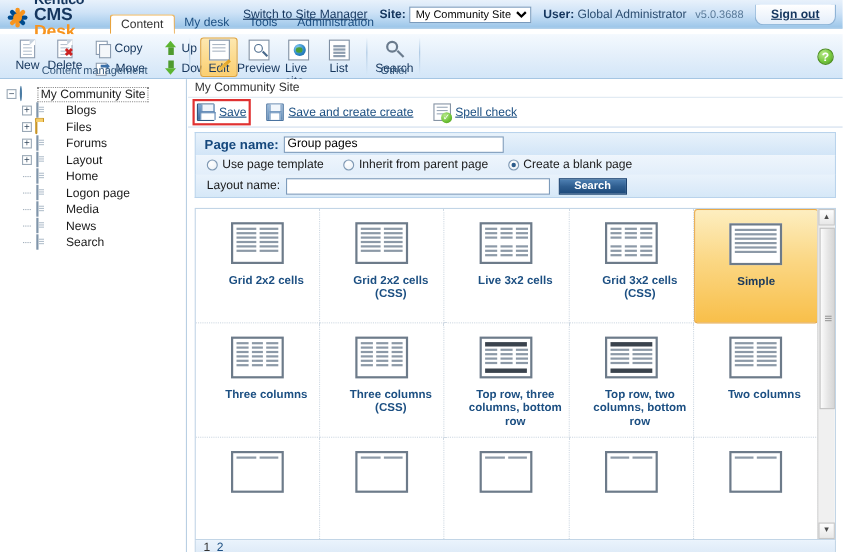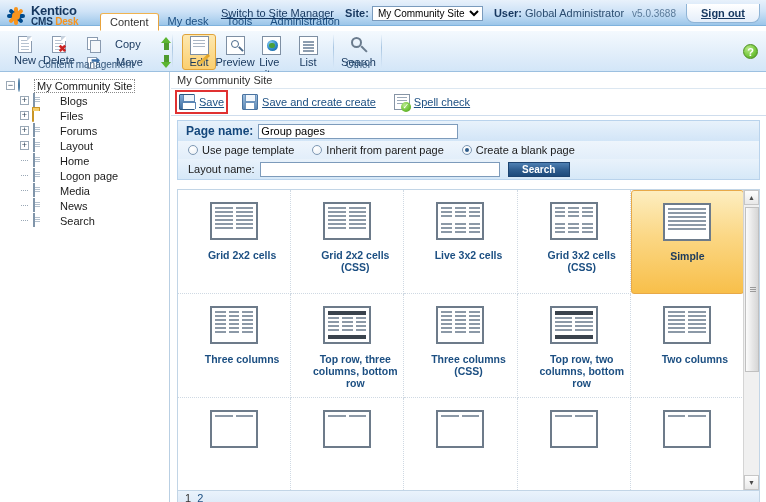--- a/index.html
+++ b/index.html
@@ -30,21 +30,21 @@
   }
   .logo-star i:nth-child(2) { transform: rotate(90deg); background: #004b8d; }
   .logo-star i:nth-child(3) { transform: rotate(45deg); background: #f7941e; }
   .logo-star i:nth-child(4) { transform: rotate(-45deg); background: #004b8d; }
   .logo-star u {
     position: absolute; left: 6px; top: 6px; width: 8px; height: 8px;
     background: #f7941e; border-radius: 50%; display: block;
   }
   .logo-text { margin-left: 5px; line-height: 1; }
   .logo-l1 { font-size: 13px; font-weight: bold; color: #15365e; letter-spacing: -.3px; }
-  .logo-l2 { font-size: 10px; font-weight: bold; color: #15365e; letter-spacing: -.2px; }
+  .logo-l2 { font-size: 16px; font-weight: bold; color: #15365e; letter-spacing: -.2px; }
   .logo-l2 span { color: #f7941e; }
 
   .tabs { position: absolute; left: 100px; top: 13px; height: 18px; display: flex; }
   .tab {
     height: 18px; line-height: 17px; padding: 0 9px;
     font-size: 11px; color: #1c4f82; cursor: pointer;
     border-radius: 3px 3px 0 0;
   }
   .tab.active {
     background: #fff; color: #333; border: 1px solid #e8a33d;
@@ -90,21 +90,21 @@
   }
   .rsep {
     position: absolute; top: 3px; width: 1px; height: 34px;
     background: linear-gradient(to bottom, rgba(150,180,210,0), #a9c6e2 40%, rgba(150,180,210,0));
   }
   .rbtn {
     display: flex; flex-direction: column; align-items: center;
     min-width: 34px; padding: 1px 4px; cursor: pointer; border: 1px solid transparent;
   }
   .rbtn-lbl { font-size: 11px; color: #16365c; margin-top: 1px; }
-  .rbtn-h { flex-direction: row; align-items: center; min-width: 0; gap: 11px; }
+  .rbtn-h { flex-direction: row; align-items: center; min-width: 0; }
   .rbtn-h .rbtn-lbl { margin-top: 0; margin-left: 4px; }
   .rbtn.sel {
     background: linear-gradient(to bottom, #fde8b0 0%, #fbcf70 100%);
     border: 1px solid #e0a33a; border-radius: 3px;
   }
   .rcol { display: flex; flex-direction: column; justify-content: flex-start; gap: 1px; padding-top: 1px; }
 
   
   .ico { position: relative; display: inline-block; }
   .ico-doc {
@@ -841,20 +841,52 @@
                     <div class="tline"></div>
                     <div class="tline"></div>
                   </div>
               </div>
             </div>
             <div class="cell-lbl">Three columns</div>
           </div>
 
           <div class="cell">
             <div class="thumb">
+              <div class="tcols">
+                <div class="tcol">
+                    <div class="tline"></div>
+                    <div class="tline"></div>
+                    <div class="tline"></div>
+                    <div class="tline"></div>
+                    <div class="tline"></div>
+                    <div class="tline"></div>
+                  </div>
+                <div class="tcol">
+                    <div class="tline"></div>
+                    <div class="tline"></div>
+                    <div class="tline"></div>
+                    <div class="tline"></div>
+                    <div class="tline"></div>
+                    <div class="tline"></div>
+                  </div>
+                <div class="tcol">
+                    <div class="tline"></div>
+                    <div class="tline"></div>
+                    <div class="tline"></div>
+                    <div class="tline"></div>
+                    <div class="tline"></div>
+                    <div class="tline"></div>
+                  </div>
+              </div>
+            </div>
+            <div class="cell-lbl">Three columns (CSS)</div>
+          </div>
+
+          <div class="cell">
+            <div class="thumb">
               <div style="display:flex;flex-direction:column;height:100%;">
                 <div class="toprow"></div>
                 <div class="tcols" style="flex:1;">
                   <div class="tcol">
                       <div class="tline"></div>
                       <div class="tline"></div>
                       <div class="tline"></div>
                       <div class="tline"></div>
                     </div>
                   <div class="tcol">
@@ -867,52 +899,20 @@
                       <div class="tline"></div>
                       <div class="tline"></div>
                       <div class="tline"></div>
                       <div class="tline"></div>
                     </div>
                 </div>
                 <div class="botrow"></div>
               </div>
             </div>
             <div class="cell-lbl">Top row, three columns, bottom row</div>
-          </div>
-
-          <div class="cell">
-            <div class="thumb">
-              <div class="tcols">
-                <div class="tcol">
-                    <div class="tline"></div>
-                    <div class="tline"></div>
-                    <div class="tline"></div>
-                    <div class="tline"></div>
-                    <div class="tline"></div>
-                    <div class="tline"></div>
-                  </div>
-                <div class="tcol">
-                    <div class="tline"></div>
-                    <div class="tline"></div>
-                    <div class="tline"></div>
-                    <div class="tline"></div>
-                    <div class="tline"></div>
-                    <div class="tline"></div>
-                  </div>
-                <div class="tcol">
-                    <div class="tline"></div>
-                    <div class="tline"></div>
-                    <div class="tline"></div>
-                    <div class="tline"></div>
-                    <div class="tline"></div>
-                    <div class="tline"></div>
-                  </div>
-              </div>
-            </div>
-            <div class="cell-lbl">Three columns (CSS)</div>
           </div>
 
           <div class="cell">
             <div class="thumb">
               <div style="display:flex;flex-direction:column;height:100%;">
                 <div class="toprow"></div>
                 <div class="tcols" style="flex:1;">
                   <div class="tcol">
                       <div class="tline"></div>
                       <div class="tline"></div>

